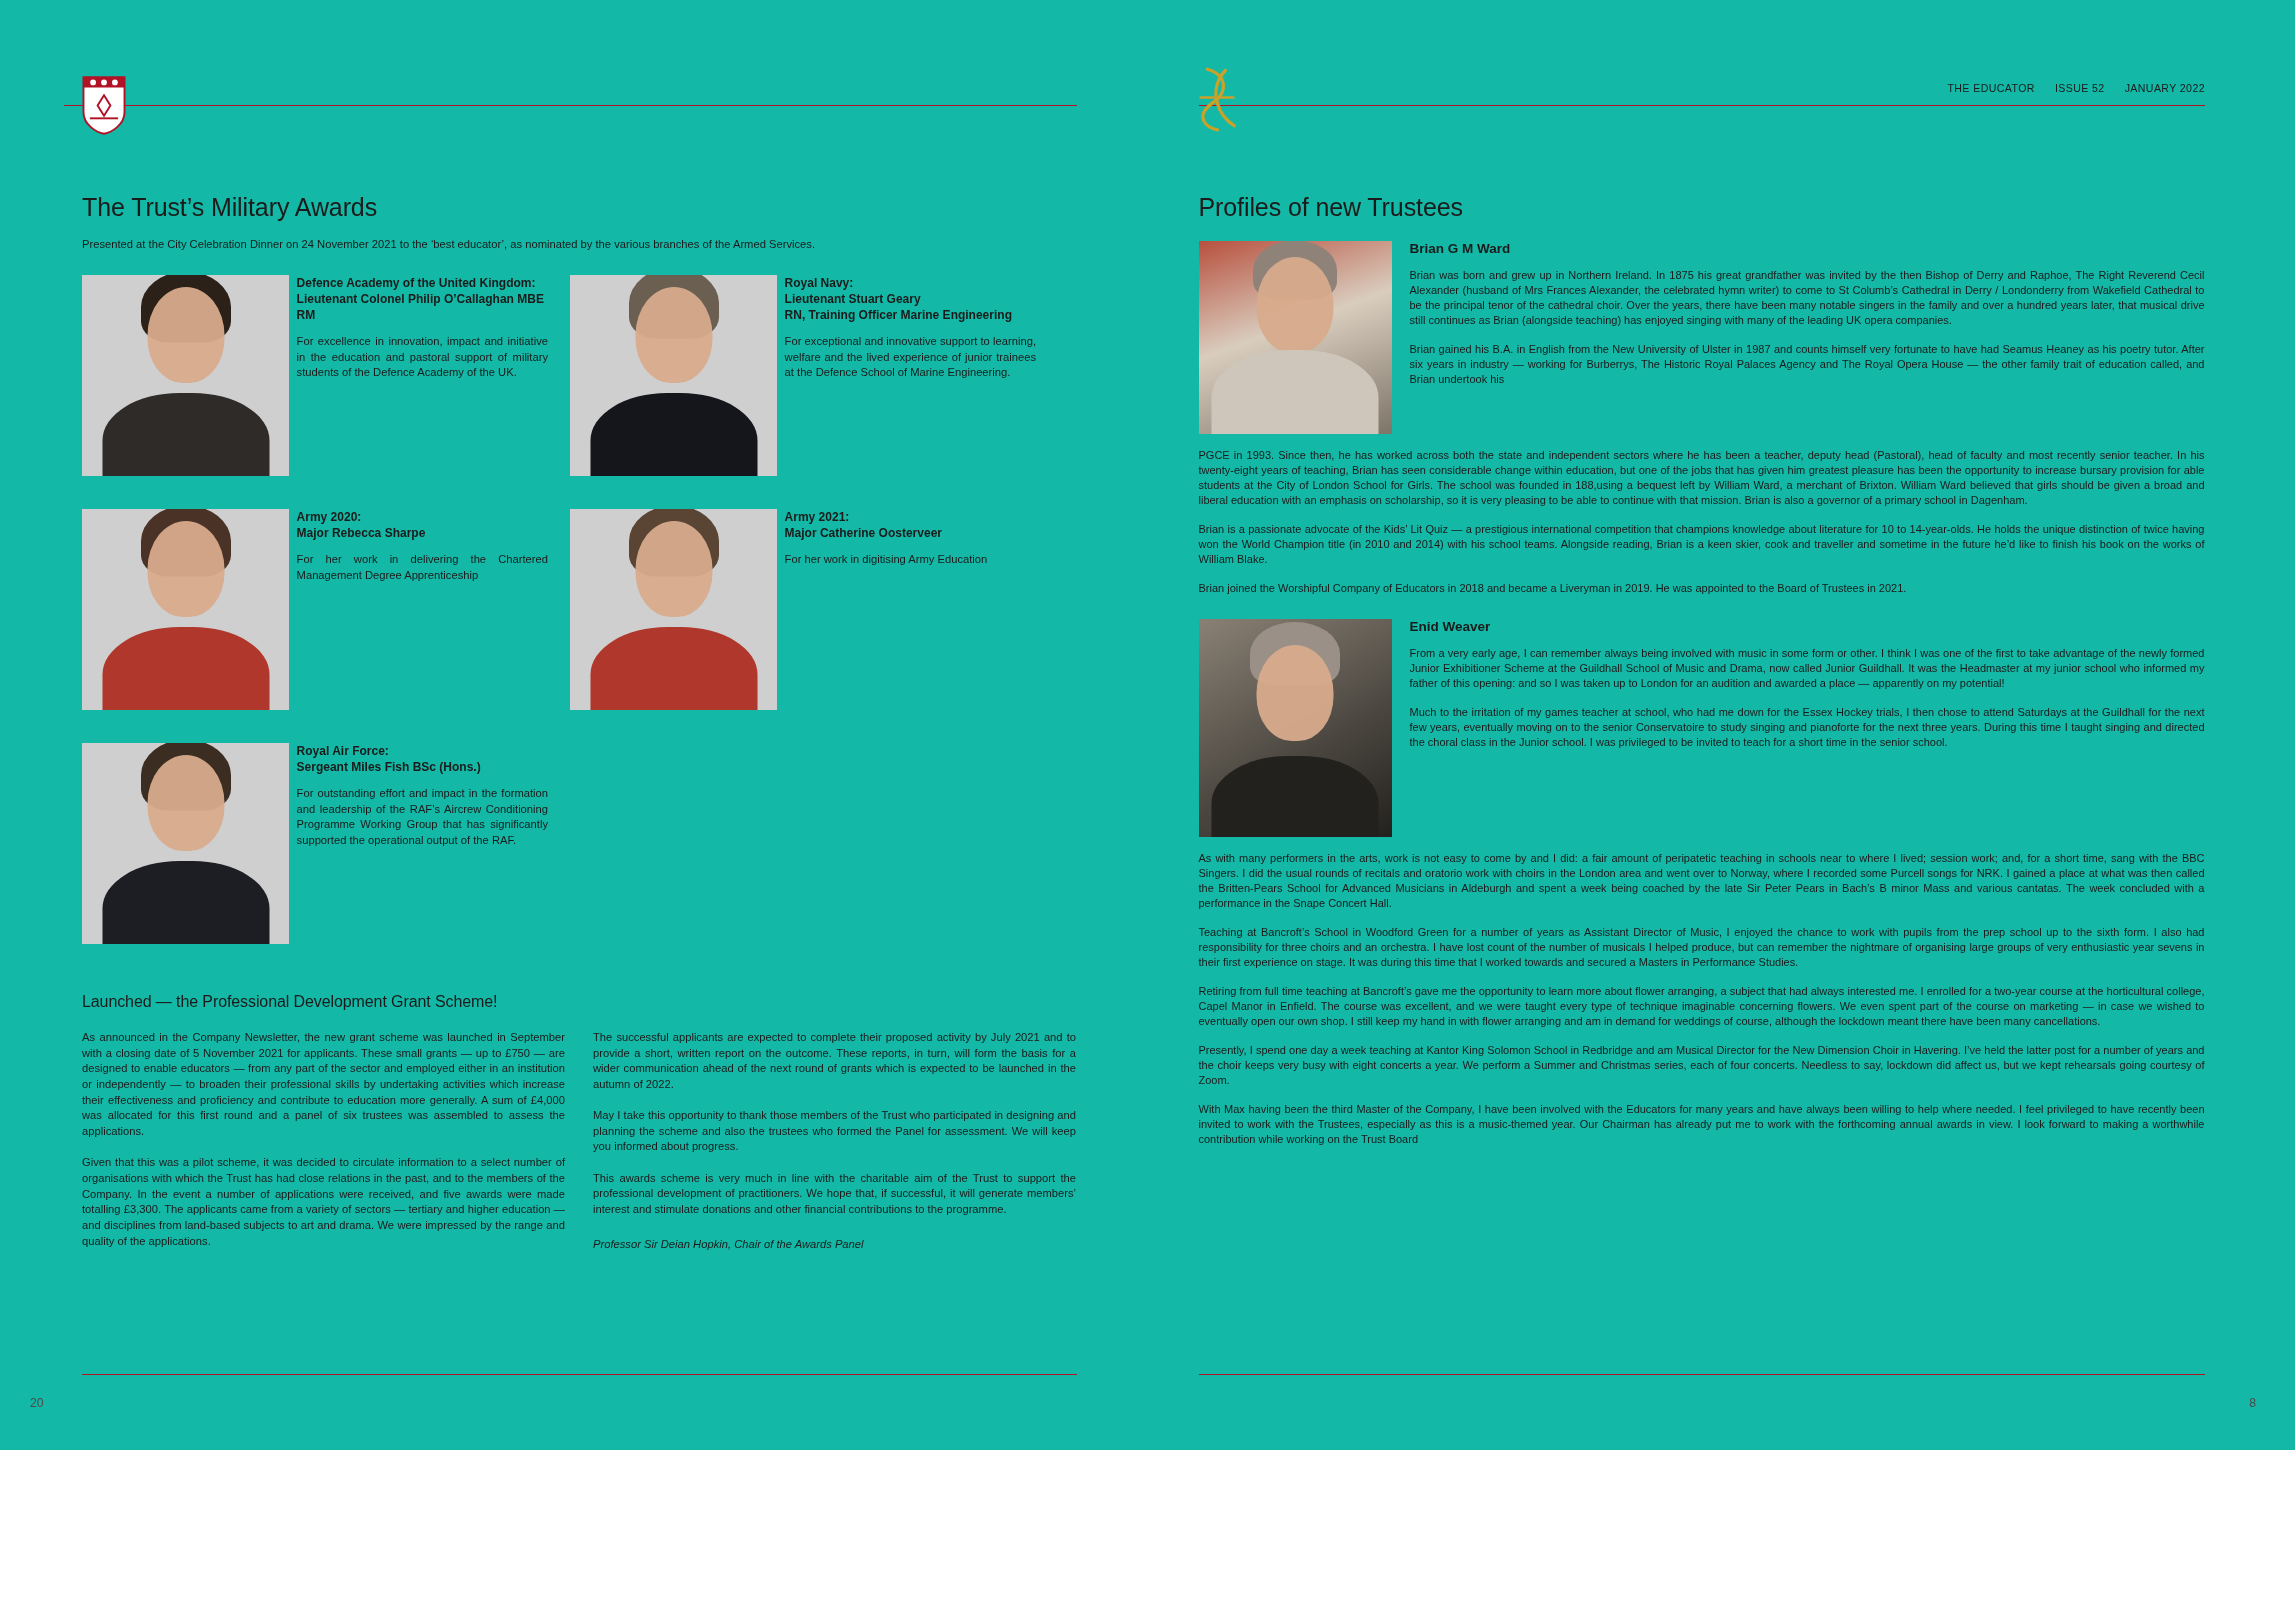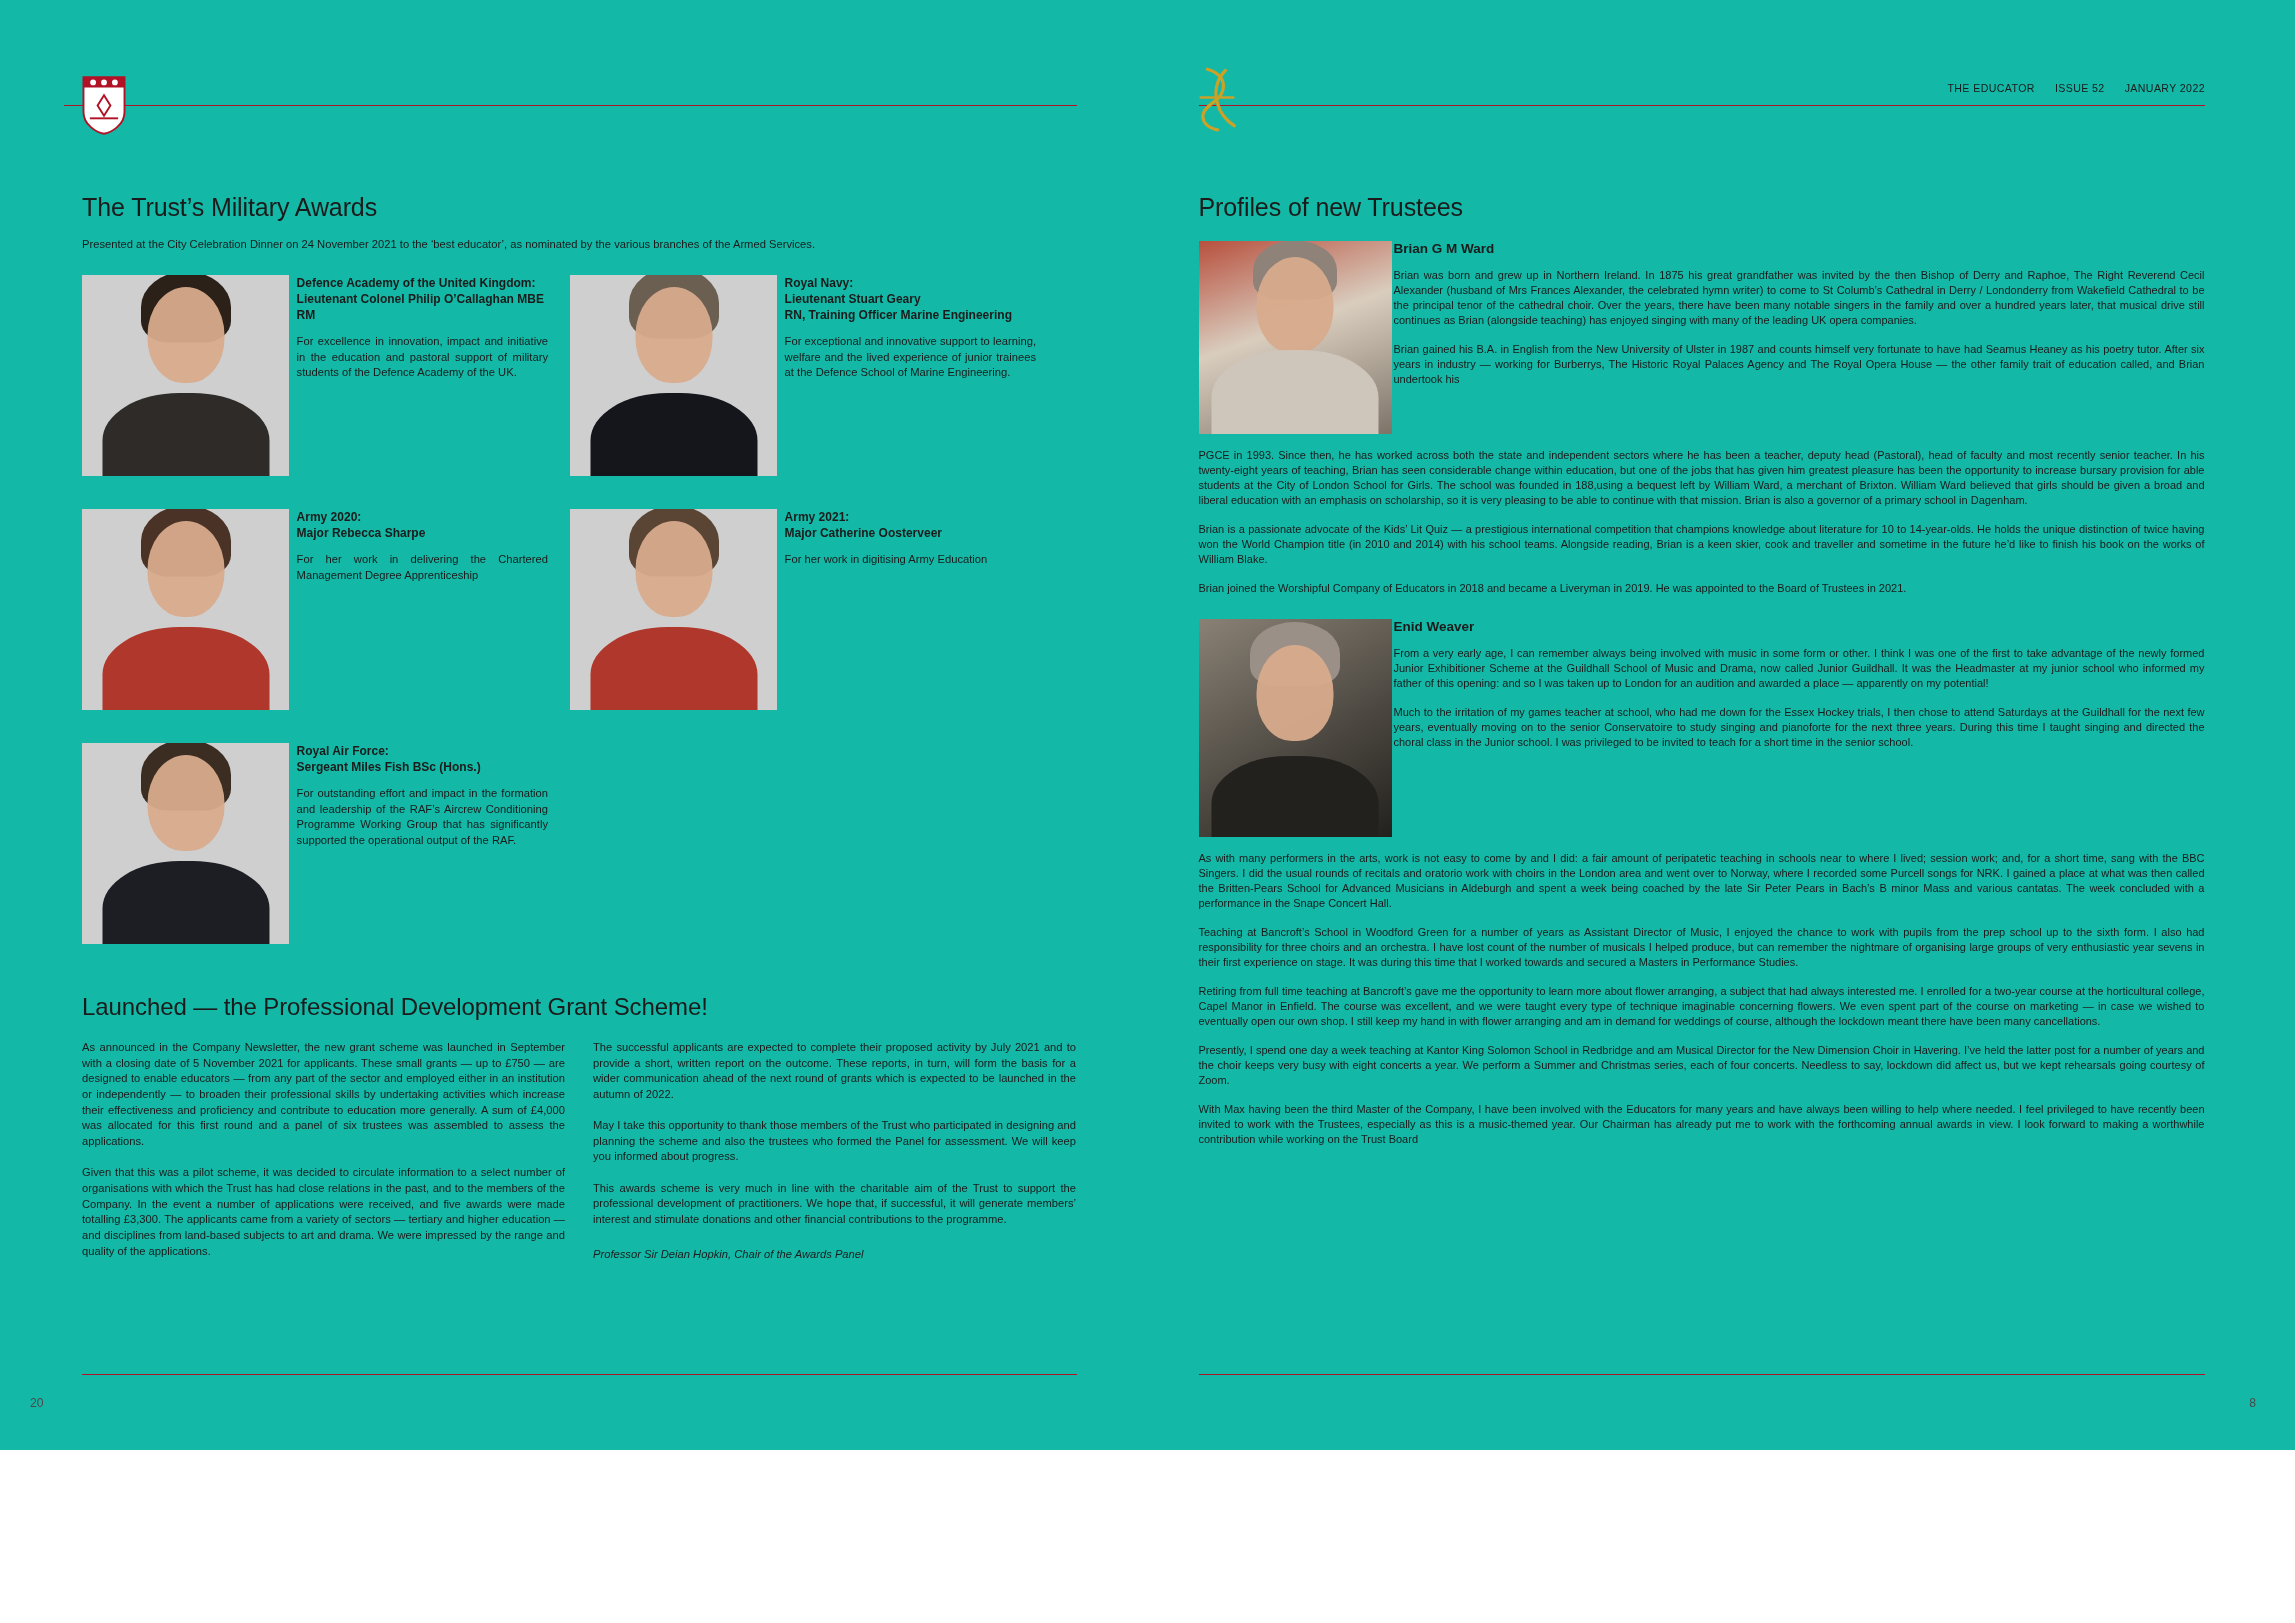--- a/index.html
+++ b/index.html
@@ -147,21 +147,21 @@
   .award-desc {
     font-size: 11.2px;
     line-height: 15.4px;
     color: #1b1b1b;
     text-align: justify;
     margin: 0;
   }
 
   h1.grant-title {
     margin-top: 49px;
-    font-size: 24px;
+    font-size: 16px;
   }
   .grant-cols {
     margin-top: 19px;
     display: flex;
     gap: 28px;
     width: 995px;
   }
   .grant-col {
     width: 483px;
     font-size: 11.2px;
@@ -181,21 +181,21 @@
   
   .right-content {
     position: absolute;
     left: 51px;
     top: 193px;
     width: 1006px;
   }
   .trustee-block { margin-top: 19px; }
   .trustee-head {
     display: flex;
-    gap: 2px;
+    gap: 18px;
     align-items: flex-start;
   }
   .trustee-photo {
     width: 193px;
     height: 193px;
     background: #cbcbcb;
     flex: 0 0 193px;
     overflow: hidden;
     position: relative;
   }

